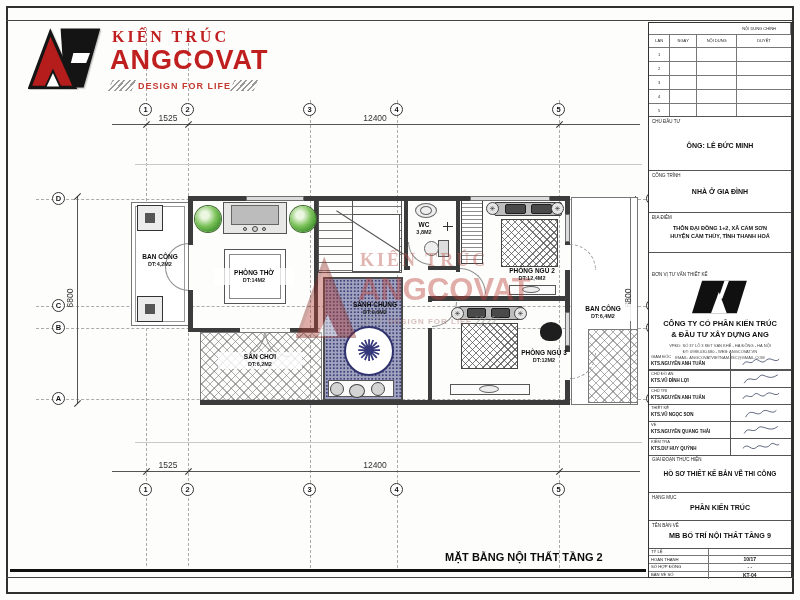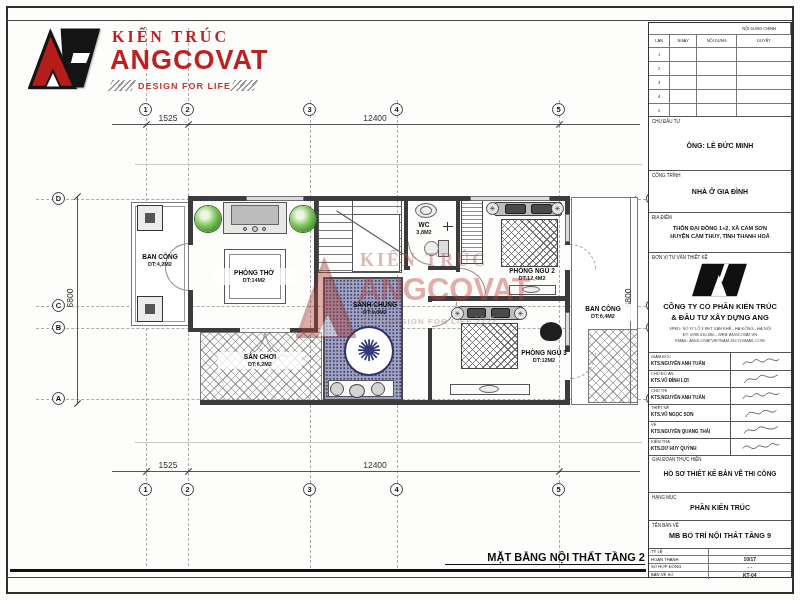--- a/index.html
+++ b/index.html
@@ -76,22 +76,22 @@
   .sigrow{position:absolute;left:0;right:0;height:17px;border-bottom:1px solid #555;display:flex;}
   .sigl{width:58%;border-right:1px solid #555;padding:1px 2px;box-sizing:border-box;}
   .sigl .r{display:block;font:4px "Liberation Sans",sans-serif;color:#333;}
   .sigl .n{display:block;font:bold 4.5px "Liberation Sans",sans-serif;color:#111;margin-top:2px;}
   .sigr{flex:1;display:flex;align-items:center;justify-content:center;}
   .meta{display:grid;grid-template-columns:42% 58%;}
   .mc{border-right:1px solid #777;border-bottom:1px solid #777;font:4.2px/1 "Liberation Sans",sans-serif;
       display:flex;align-items:center;padding-left:2px;color:#222;}
   .mv{border-bottom:1px solid #777;font:bold 5px/1 "Liberation Sans",sans-serif;
       display:flex;align-items:center;justify-content:center;color:#111;}
-  .ptitle{font:bold 11px "Liberation Sans",sans-serif;color:#0c0c0c;text-align:right;
-      border-bottom:1.5px solid #111;padding-bottom:1px;z-index:9;}
+  .ptitle{font:bold 11px "Liberation Sans",sans-serif;color:#0c0c0c;
+      border-bottom:1.5px solid #111;padding-bottom:7px;z-index:9;}
 </style>
 </head>
 <body>
 
 <div id="page">
 
   <div class="a frame" style="left:6px;top:6px;width:788px;height:588px;"></div>
   <div class="a thin" style="left:6px;top:20px;width:788px;height:1px;"></div>
   <div class="a thin" style="left:6px;top:577px;width:788px;height:1px;"></div>
   <div class="a" style="left:10px;top:569px;width:636px;height:3px;background:#111;z-index:9;"></div>
@@ -344,21 +344,21 @@
       <span class="lbl">CÔNG TRÌNH</span>
       <span class="val" style="margin-top:10px;">NHÀ Ở GIA ĐÌNH</span>
     </div>
 
     <div class="tbs" style="top:190px;height:40px;">
       <span class="lbl">ĐỊA ĐIỂM</span>
       <span class="val" style="font-size:5.5px;margin-top:5px;">THÔN ĐẠI ĐỒNG 1+2, XÃ CẨM SƠN</span>
       <span class="val" style="font-size:5.5px;margin-top:2px;">HUYỆN CẨM THỦY, TỈNH THANH HOÁ</span>
     </div>
 
-    <div class="tbs" style="top:230px;height:100px;">
+    <div class="tbs" style="top:247px;height:100px;">
       <span class="lbl">ĐƠN VỊ TƯ VẤN THIẾT KẾ</span>
       <div style="text-align:center;margin-top:2px;">
         <svg width="56" height="36" viewBox="0 0 100 62">
           <polygon points="18,2 98,2 80,60 0,60" fill="#101010"></polygon>
           <polygon points="34,60 48,22 62,60" fill="#ffffff"></polygon>
           <polygon points="58,2 66,2 54,34 47,34" fill="#ffffff"></polygon>
         </svg>
       </div>
       <span class="val" style="font-size:7.5px;">CÔNG TY CỔ PHẦN KIẾN TRÚC</span>
       <span class="val" style="font-size:7.5px;margin-top:2px;">&amp; ĐẦU TƯ XÂY DỰNG ANG</span>

